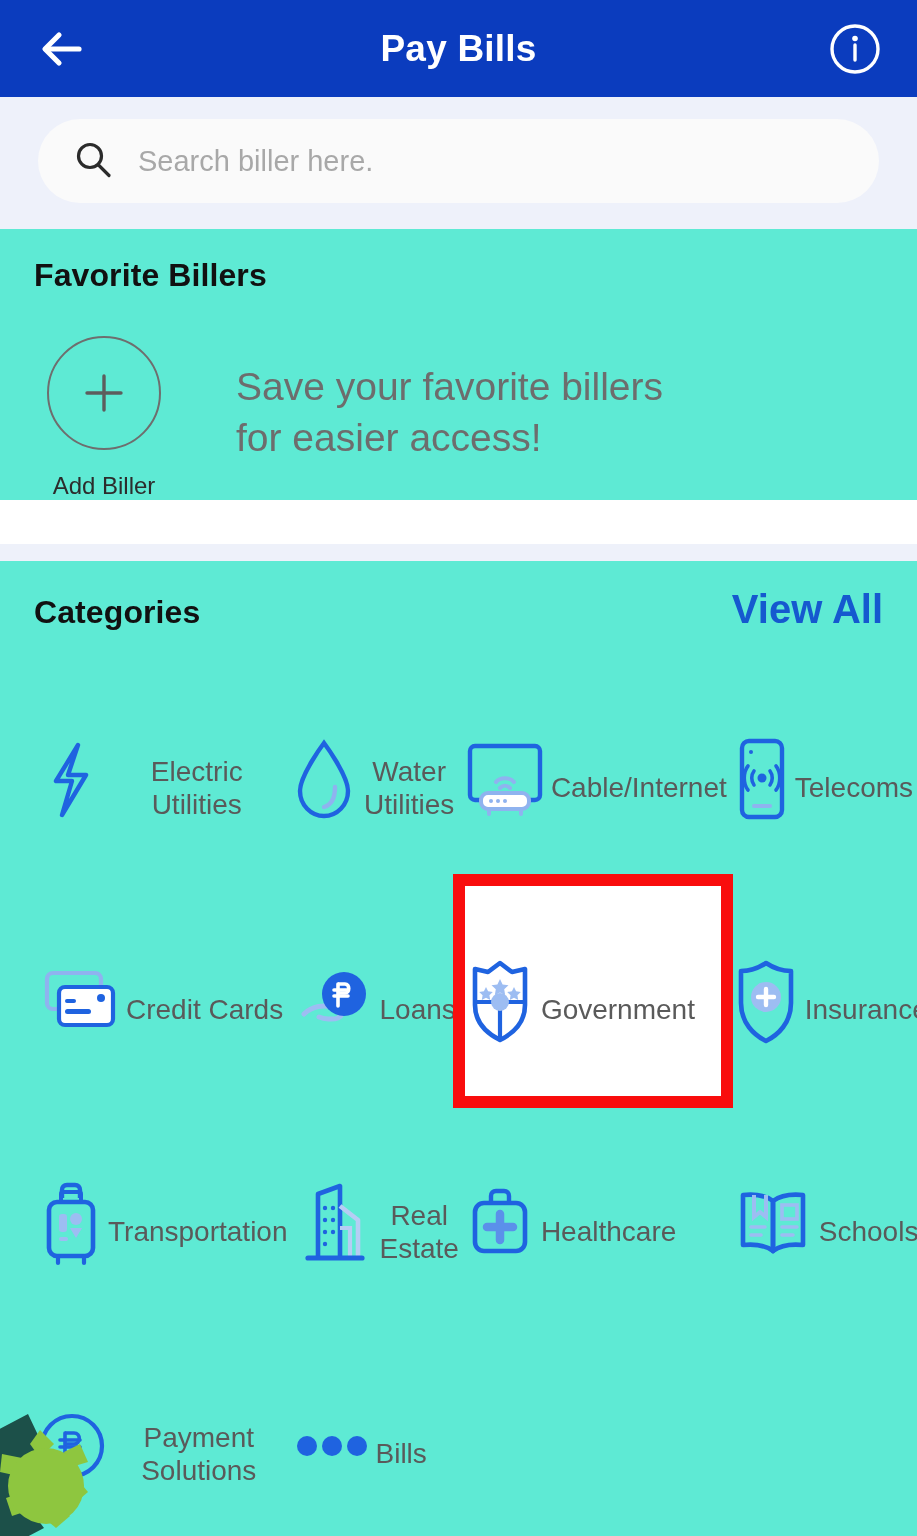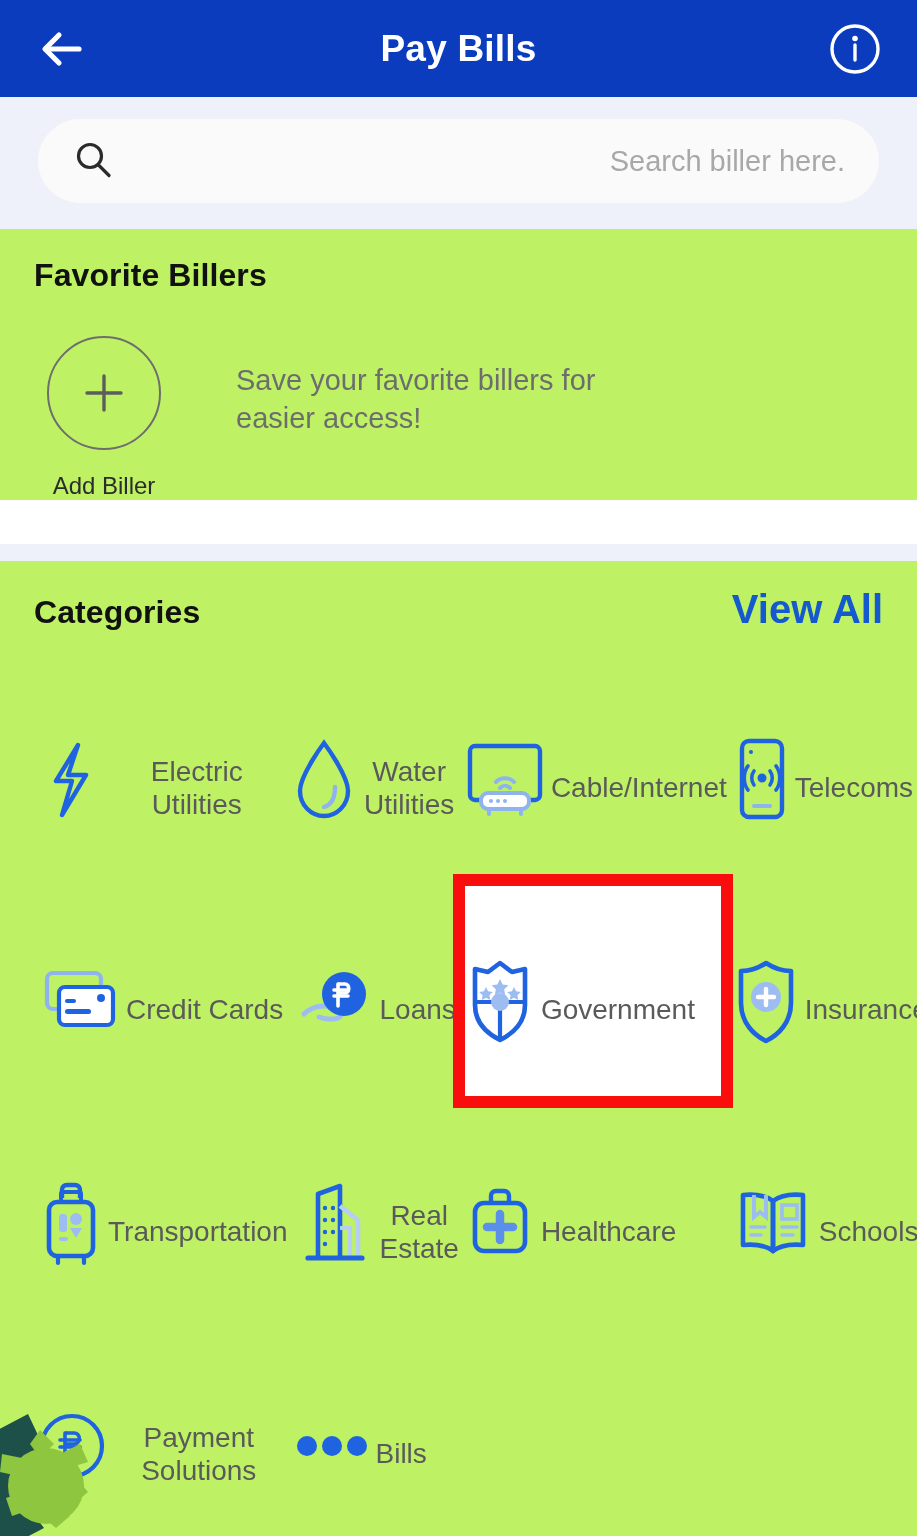--- a/index.html
+++ b/index.html
@@ -50,26 +50,26 @@
     border-radius: 42px;
     display: flex; align-items: center;
     padding: 0 34px;
     cursor: text;
   }
   .search-pill .mag { flex: 0 0 auto; display: flex; align-items: center; }
   .search-input {
     border: 0; outline: 0; background: transparent;
     font-family: "Liberation Sans", sans-serif;
     font-size: 29px; color: #333;
-    margin-left: 22px; width: 100%; text-align: right;
+    margin-left: 22px; width: 100%;
   }
   .search-input::placeholder { color: #a8a8a8; }
 
   
-  .section { background: #bef264; }
+  .section { background: #5eead4; }
   .divider { height: 17px; background: #eef1fa; }
 
   .sec-title {
     font-size: 32px; font-weight: bold; color: #111;
     letter-spacing: .1px;
   }
 
   .fav-sec { padding: 28px 34px 0 34px; }
   .fav-body { display: flex; align-items: flex-start; margin-top: 42px; }
   .add-col { width: 140px; flex: 0 0 auto; text-align: center; }
@@ -78,21 +78,21 @@
     border: 2px solid #6e6e6e;
     display: flex; align-items: center; justify-content: center;
     margin: 0 auto; cursor: pointer;
   }
   .add-label {
     margin-top: 22px; font-size: 24px; color: #2c2c2c;
     white-space: nowrap;
   }
   .fav-hint {
     margin-left: 62px; margin-top: 26px;
-    font-size: 29px; line-height: 1.30; color: #6d6d6d;
+    font-size: 39px; line-height: 1.30; color: #6d6d6d;
     max-width: 430px;
   }
 
   
   .cat-sec { padding: 26px 34px 0 34px; }
   .cat-head { display: flex; align-items: baseline; justify-content: space-between; }
   .view-all {
     font-size: 40px; font-weight: bold; color: #1559cf;
     cursor: pointer;
   }

